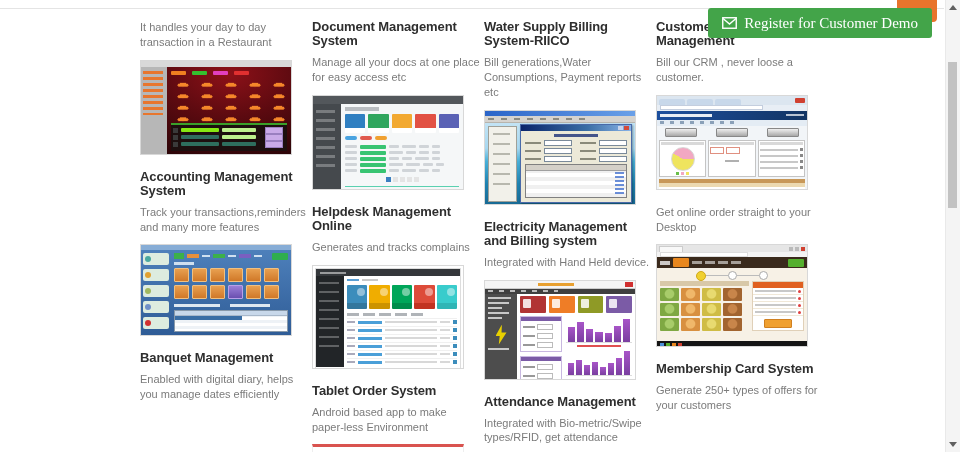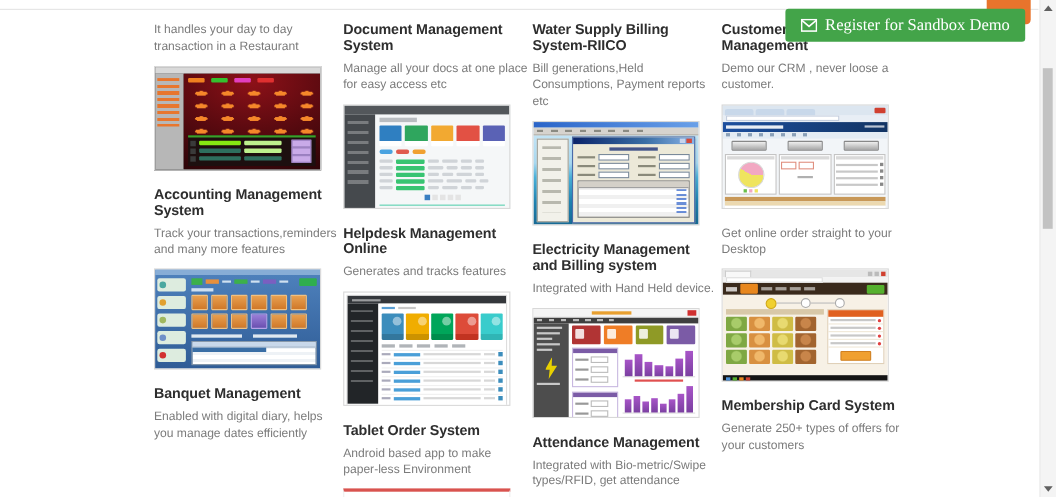--- a/index.html
+++ b/index.html
@@ -432,21 +432,21 @@
                 <i></i>
                 <i></i>
               </div>
             <div class="td-foot"></div>
           </div>
         </div>
       </div>
     </div>
     <div class="card">
       <h3>Helpdesk Management Online</h3>
-      <p>Generates and tracks features</p>
+      <p>Generates and tracks complains</p>
       <div class="thumb t-help">
         <div class="th-win">
           <div class="th-nav"></div>
           <div class="th-body">
             <div class="th-side"></div>
             <div class="th-main">
               <div class="th-bc">
                   <i class="b"></i>
                   <i class="g"></i>
                 </div>
@@ -514,21 +514,21 @@
     <div class="card">
       <h3>Tablet Order System</h3>
       <p>Android based app to make paper-less Environment</p>
       <div class="thumb t-tab"></div>
     </div>
   </div>
 
   <div class="col">
     <div class="card">
       <h3>Water Supply Billing System-RIICO</h3>
-      <p>Bill generations,Held Consumptions, Payment reports etc</p>
+      <p>Bill generations,Water Consumptions, Payment reports etc</p>
       <div class="thumb t-water">
         <div class="tw-title"></div>
         <div class="tw-menu"></div>
         <div class="tw-left"></div>
         <div class="tw-dlg">
           <div class="tw-dt">
               <i class="m"></i>
               <i></i>
             </div>
           <div class="tw-h"></div>
@@ -645,21 +645,21 @@
     <div class="card">
       <h3>Attendance Management</h3>
       <p>Integrated with Bio-metric/Swipe types/RFID, get attendance</p>
 
     </div>
   </div>
 
   <div class="col">
     <div class="card">
       <h3>Customer Relationship Management</h3>
-      <p>Demo our CRM , never loose a customer.</p>
+      <p>Bill our CRM , never loose a customer.</p>
       <div class="thumb t-crm">
         <div class="tc-tabs">
             <i></i>
             <i></i>
             <i></i>
             <span class="x"></span>
           </div>
         <div class="tc-addr">
             <i></i>
           </div>
@@ -799,20 +799,20 @@
     </div>
   </div>
 </div>
 
 <div class="btn-orange"></div>
 <button class="btn-green">
   <svg width="15" height="12" viewBox="0 0 15 12" fill="none" xmlns="http://www.w3.org/2000/svg">
     <rect x="0.75" y="0.75" width="13.5" height="10.5" stroke="#ffffff" stroke-width="1.4"></rect>
     <path d="M1 1.5 L7.5 7 L14 1.5" stroke="#ffffff" stroke-width="1.4" fill="none"></path>
   </svg>
-  <span>Register for Sandbox Demo</span>
+  <span>Register for Customer Demo</span>
 </button>
 
 <div class="scrollbar">
   <div class="sb-up"></div>
   <div class="sb-thumb"></div>
   <div class="sb-down"></div>
 </div>
 
 </body></html>

